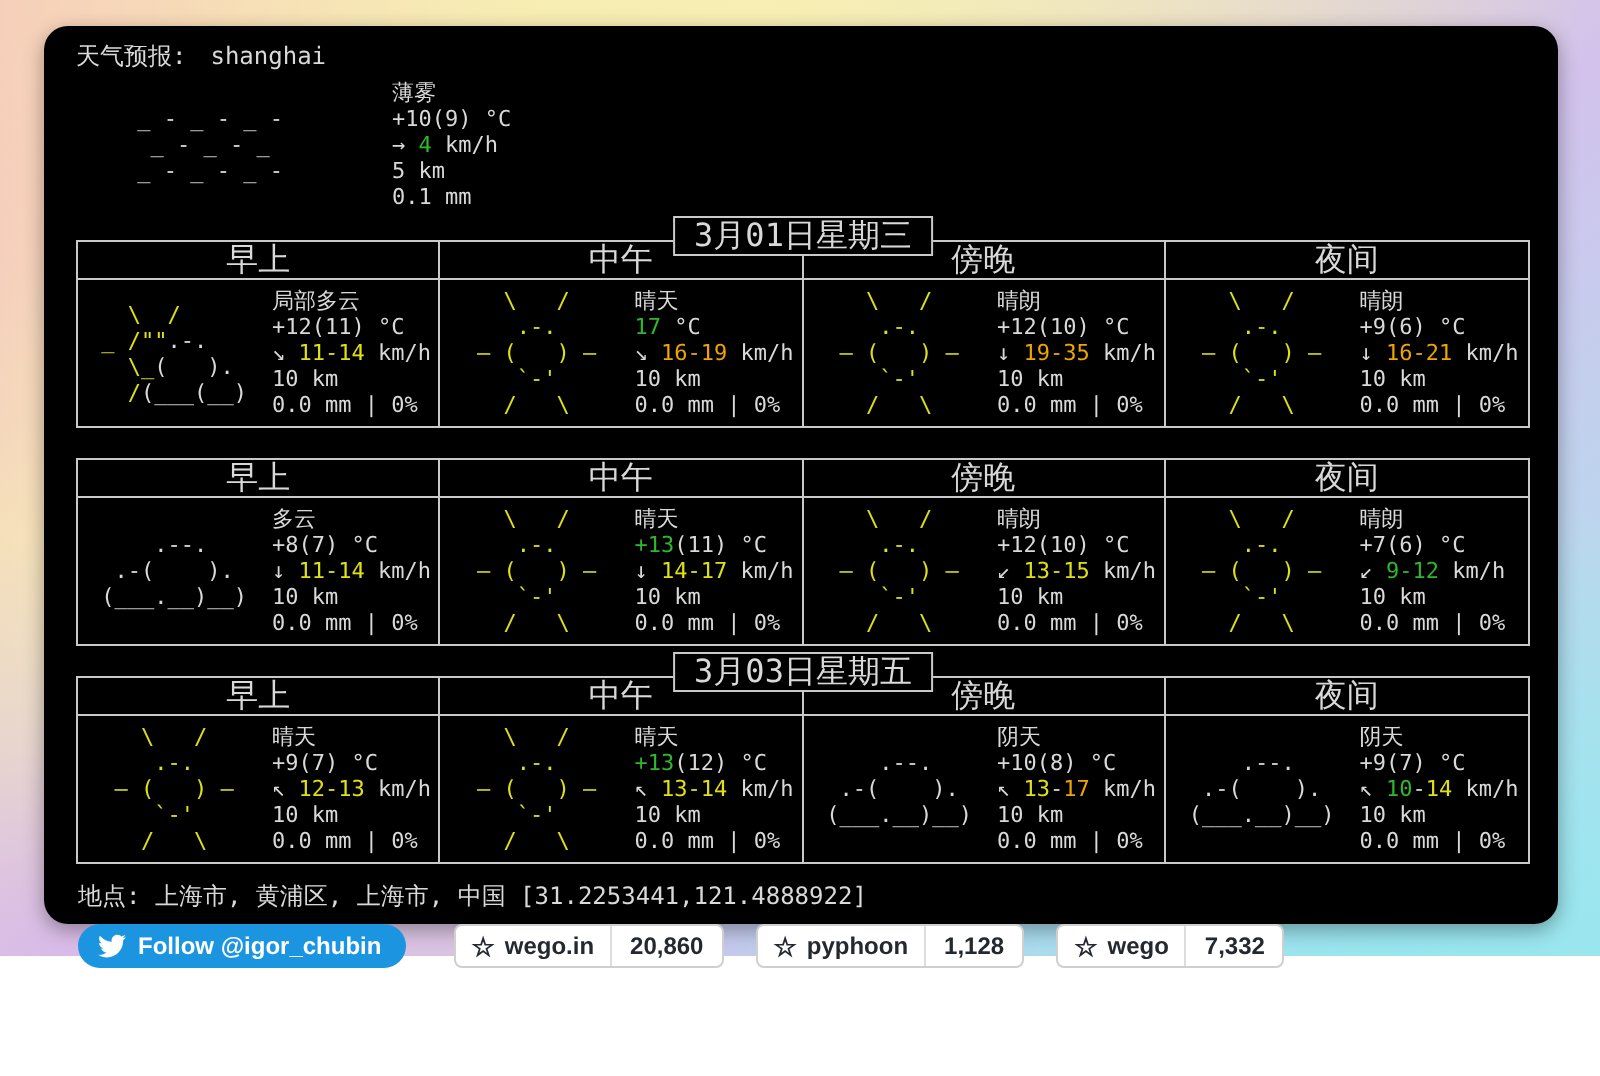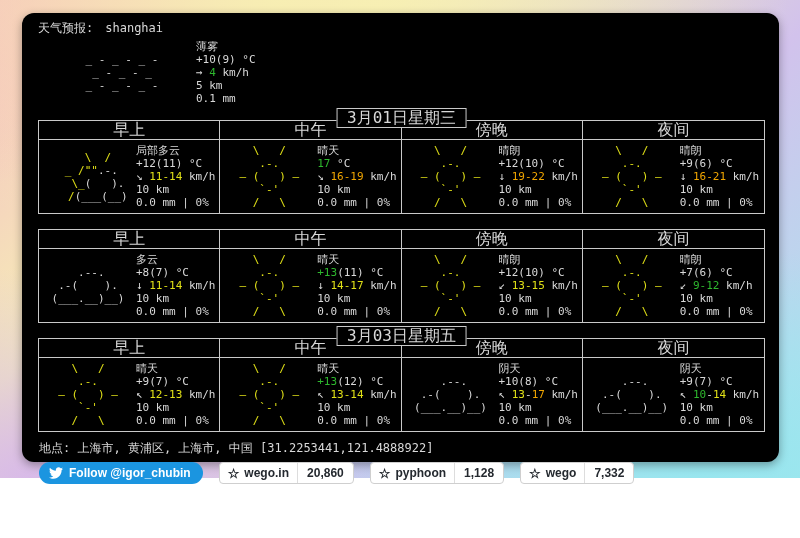--- a/index.html
+++ b/index.html
@@ -15,37 +15,37 @@
   .terminal{position:absolute;left:22px;top:13px;right:21px;bottom:16px;background:var(--terminal_bg);
     border-radius:12px;box-shadow:0 3px 10px rgba(0,0,0,.35);box-sizing:border-box;
     padding:8px 12px 6px 14px;color:var(--fg);font-size:11px;line-height:13px;}
   .c-f{color:var(--fg);} .c-y{color:var(--yellow);} .c-o{color:var(--orange);}
   .c-g{color:var(--green);} .c-w{color:var(--cloud);}
   .title{font-size:12px;margin:1px 0 5px 2px;white-space:pre;}
   .title .city{margin-left:12px;}
   .current{display:flex;margin:2px 0 8px 26px;}
   .current .cur-art{flex:0 0 120px;padding-top:13px;}
   .current .info{margin-left:14px;}
-  .art{margin:0;font:inherit;line-height:13px;white-space:pre;text-align:center;}
+  .art{margin:0;font:inherit;line-height:13px;white-space:pre;}
   .tline{height:13px;white-space:pre;}
   .day{position:relative;margin:15px 2px 7px 2px;border:1px solid var(--border);}
   .grid{display:grid;grid-template-columns:repeat(4,1fr);}
   .phead{border-bottom:1px solid var(--border);border-right:1px solid var(--border);
     text-align:center;padding:2px 0 3px;font-size:16px;}
   .phead.last{border-right:none;}
   .pcell{border-right:1px solid var(--border);display:flex;align-items:center;
     padding:4px 2px 4px 5px;min-height:73px;box-sizing:border-box;}
   .pcell.last{border-right:none;}
   .cellart{flex:0 0 88px;}
   .pinfo{margin-left:4px;}
   .date-box{position:absolute;top:-13px;left:50%;transform:translateX(-50%);
     background:var(--terminal_bg);border:1px solid var(--border);padding:2px 10px;
     font-size:16px;white-space:nowrap;z-index:2;line-height:14px;}
   .location{font-size:12px;margin:10px 0 7px 3px;white-space:pre;}
-  .badges{display:flex;gap:16px;align-items:center;margin:6px 0 0 3px;
+  .badges{display:flex;gap:24px;align-items:center;margin:6px 0 0 3px;
     font-family:"Liberation Sans",sans-serif;}
   .tw-badge{display:flex;align-items:center;gap:6px;background:var(--twitter_blue);
     color:#fff;font-size:12px;font-weight:bold;border-radius:11px;height:22px;
     padding:0 12px 0 10px;text-decoration:none;}
   .tw-badge svg{width:14px;height:14px;fill:#fff;}
   .gh-badge{display:flex;align-items:stretch;background:#fff;border:1px solid #cfcfcf;
     border-radius:4px;height:22px;color:#24292f;font-size:12px;font-weight:bold;
     text-decoration:none;box-sizing:border-box;}
   .gh-left{display:flex;align-items:center;gap:5px;padding:0 8px;border-right:1px solid #ddd;}
   .gh-count{display:flex;align-items:center;padding:0 9px;}
@@ -98,21 +98,21 @@
                 <div class="tline"><span class="c-f">↘ </span><span class="c-o">16-19</span><span class="c-f"> km/h</span></div>
                 <div class="tline"><span class="c-f">10 km</span></div>
                 <div class="tline"><span class="c-f">0.0 mm | 0%</span></div>
               </div>
             </div>
             <div class="pcell">
               <pre class="art cellart"><div><span class="c-y">    \   /    </span></div><div><span class="c-y">     .-.     </span></div><div><span class="c-y">  – (   ) –  </span></div><div><span class="c-y">     `-'     </span></div><div><span class="c-y">    /   \    </span></div></pre>
               <div class="pinfo">
                 <div class="tline">晴朗</div>
                 <div class="tline"><span class="c-f">+12(10) °C</span></div>
-                <div class="tline"><span class="c-f">↓ </span><span class="c-o">19-22</span><span class="c-f"> km/h</span></div>
+                <div class="tline"><span class="c-f">↓ </span><span class="c-o">19-35</span><span class="c-f"> km/h</span></div>
                 <div class="tline"><span class="c-f">10 km</span></div>
                 <div class="tline"><span class="c-f">0.0 mm | 0%</span></div>
               </div>
             </div>
             <div class="pcell last">
               <pre class="art cellart"><div><span class="c-y">    \   /    </span></div><div><span class="c-y">     .-.     </span></div><div><span class="c-y">  – (   ) –  </span></div><div><span class="c-y">     `-'     </span></div><div><span class="c-y">    /   \    </span></div></pre>
               <div class="pinfo">
                 <div class="tline">晴朗</div>
                 <div class="tline"><span class="c-f">+9(6) °C</span></div>
                 <div class="tline"><span class="c-f">↓ </span><span class="c-o">16-21</span><span class="c-f"> km/h</span></div>

